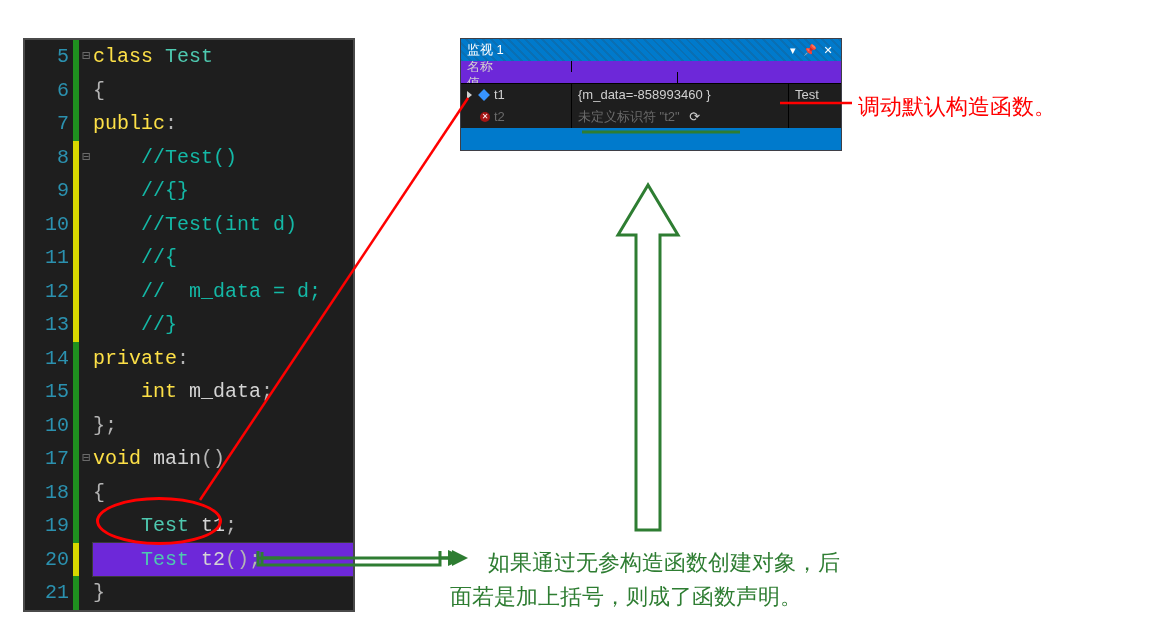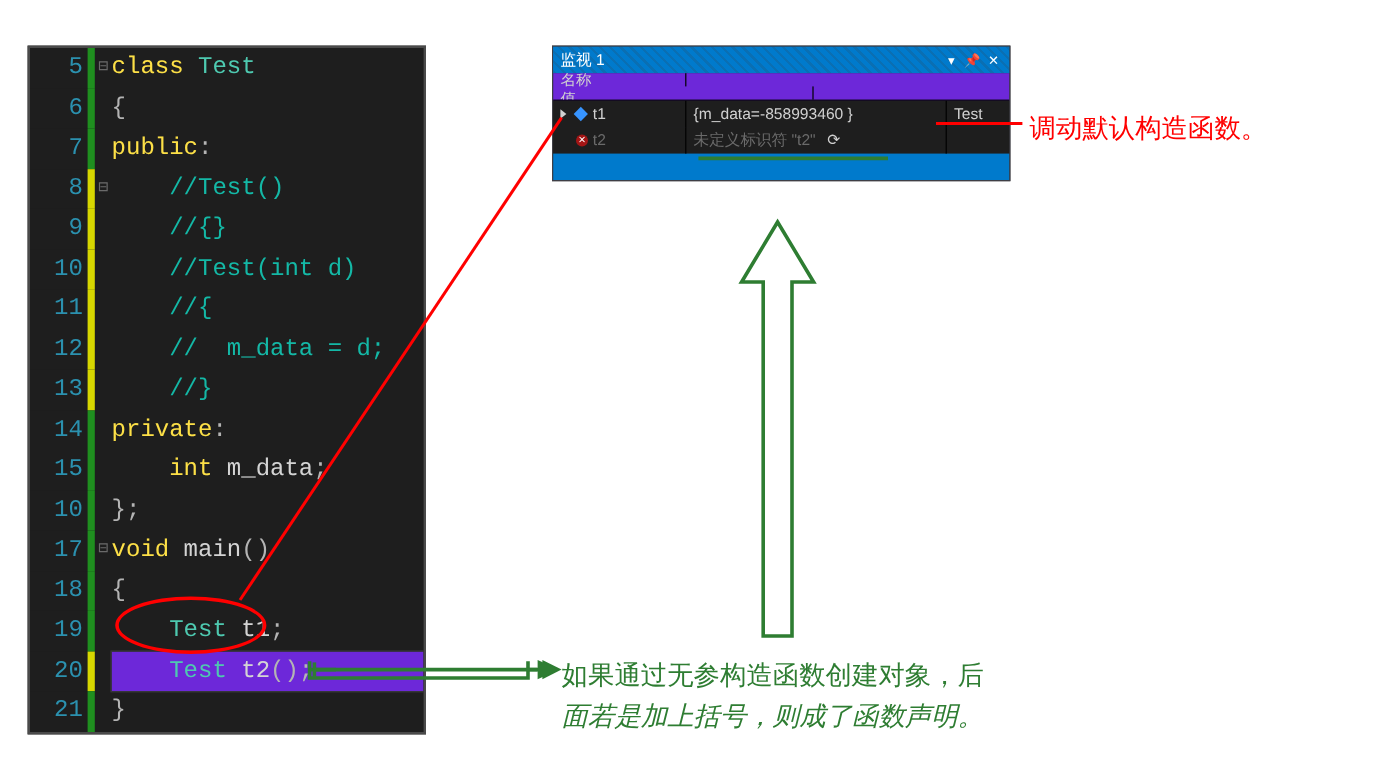--- a/index.html
+++ b/index.html
@@ -230,22 +230,22 @@
     <div class="col col-type"></div>
   </div>
 
   <div class="watch-blank"></div>
 </div>
 
 <div class="red-ellipse"></div>
 
 <div class="anno-text anno-red" style="left:858px; top:92px;">调动默认构造函数。</div>
 
-<div class="anno-text anno-green" style="left:468px; top:548px;">如果通过无参构造函数创建对象，后</div>
-<div class="anno-text anno-green" style="left:468px; top:582px;font-style:italic;">面若是加上括号，则成了函数声明。</div>
+<div class="anno-text anno-green" style="left:488px; top:548px;">如果通过无参构造函数创建对象，后</div>
+<div class="anno-text anno-green" style="left:450px; top:582px;">面若是加上括号，则成了函数声明。</div>
 
 <svg class="overlay">
   <defs>
     <marker id="arrow-red" markerWidth="10" markerHeight="10" refX="8" refY="3" orient="auto">
       <path d="M0,0 L9,3 L0,6 Z" fill="#ff0000"></path>
     </marker>
     <marker id="arrow-green-big" markerWidth="20" markerHeight="30" refX="10" refY="4" orient="auto">
       <path d="M0,15 L10,0 L20,15 L14,15 L14,30 L6,30 L6,15 Z" fill="none" stroke="#2e7d32" stroke-width="2"></path>
     </marker>
   </defs>

